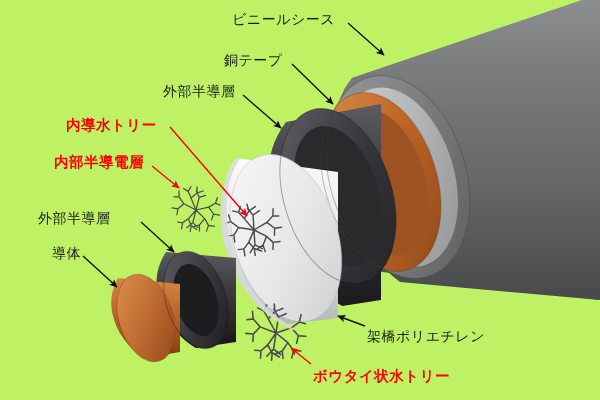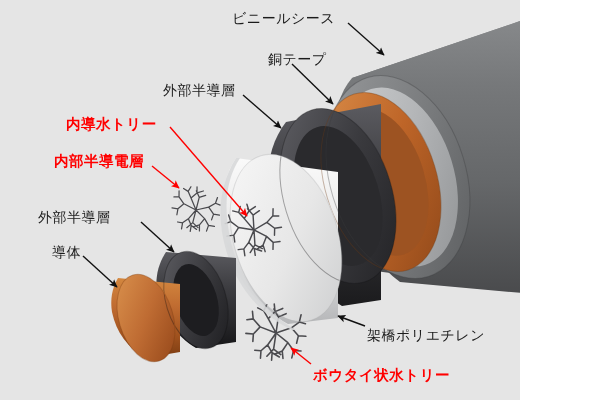--- a/index.html
+++ b/index.html
@@ -1,21 +1,21 @@
 <!DOCTYPE html>
 <html><head>
 <meta charset="utf-8">
 <style>
   html,body{margin:0;padding:0;background:#ffffff;}
   #stage{
     position:relative;
-    width:520px;height:400px;
-    background:#e5e5e5;
+    width:600px;height:400px;
+    background:#bef264;
     overflow:hidden;
-    font-family:Liberation Mono, monospace;
+    font-family:Liberation Sans, sans-serif;
   }
   #art{position:absolute;left:0;top:0;width:600px;height:400px;}
   .lbl{
     position:absolute;
     white-space:nowrap;
     font-size:14px;
     line-height:1;
     letter-spacing:0.5px;
   }
   .lbl.black{color:#1b1b1b;}
@@ -201,21 +201,21 @@
         <line x1="152" y1="166" x2="179" y2="188" stroke="#ff0000" marker-end="url(#mkRed)"></line>
         <line x1="141" y1="222" x2="174" y2="252" stroke="#111111" marker-end="url(#mkBlack)"></line>
         <line x1="83" y1="256" x2="117" y2="287" stroke="#111111" marker-end="url(#mkBlack)"></line>
         <line x1="365" y1="326" x2="338" y2="316" stroke="#111111" marker-end="url(#mkBlack)"></line>
         <line x1="311" y1="364" x2="291" y2="348" stroke="#ff0000" marker-end="url(#mkRed)"></line>
       </g>
   </svg>
 
   <div class="lbl black" style="left:232px;top:12px;">ビニールシース</div>
 
-  <div class="lbl black" style="left:224px;top:53px;margin-left:44px;">銅テープ</div>
+  <div class="lbl black" style="left:224px;top:53px;">銅テープ</div>
 
   <div class="lbl black" style="left:163px;top:84px;">外部半導層</div>
 
   <div class="lbl red big" style="left:66px;top:118px;">内導水トリー</div>
 
   <div class="lbl red big" style="left:54px;top:155px;">内部半導電層</div>
 
   <div class="lbl black" style="left:38px;top:211px;">外部半導層</div>
 
   <div class="lbl black" style="left:52px;top:246px;text-align:right;">導体</div>

